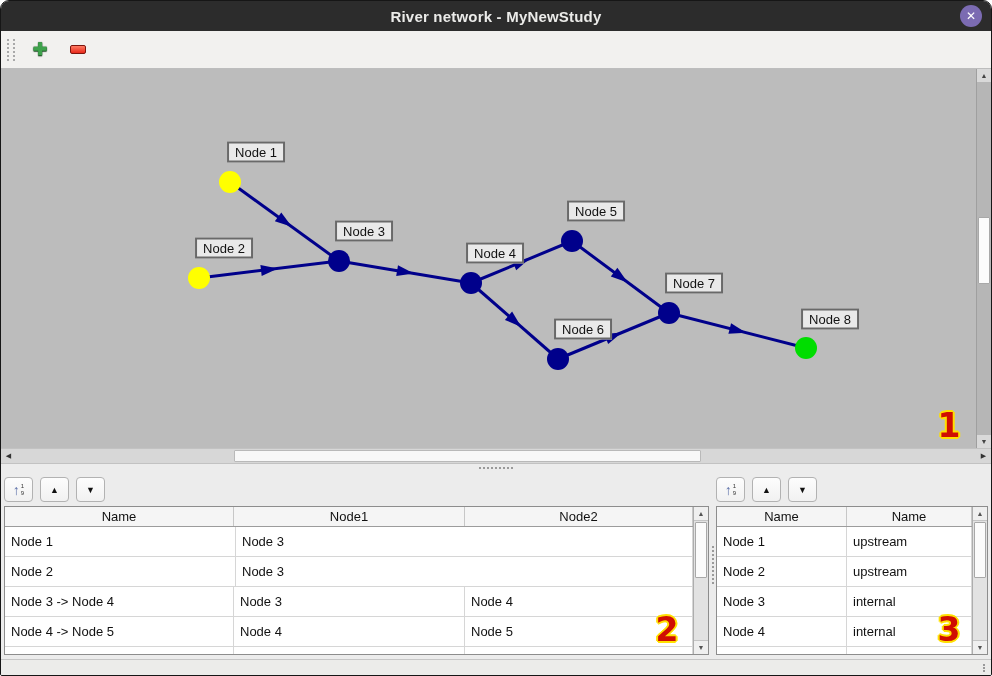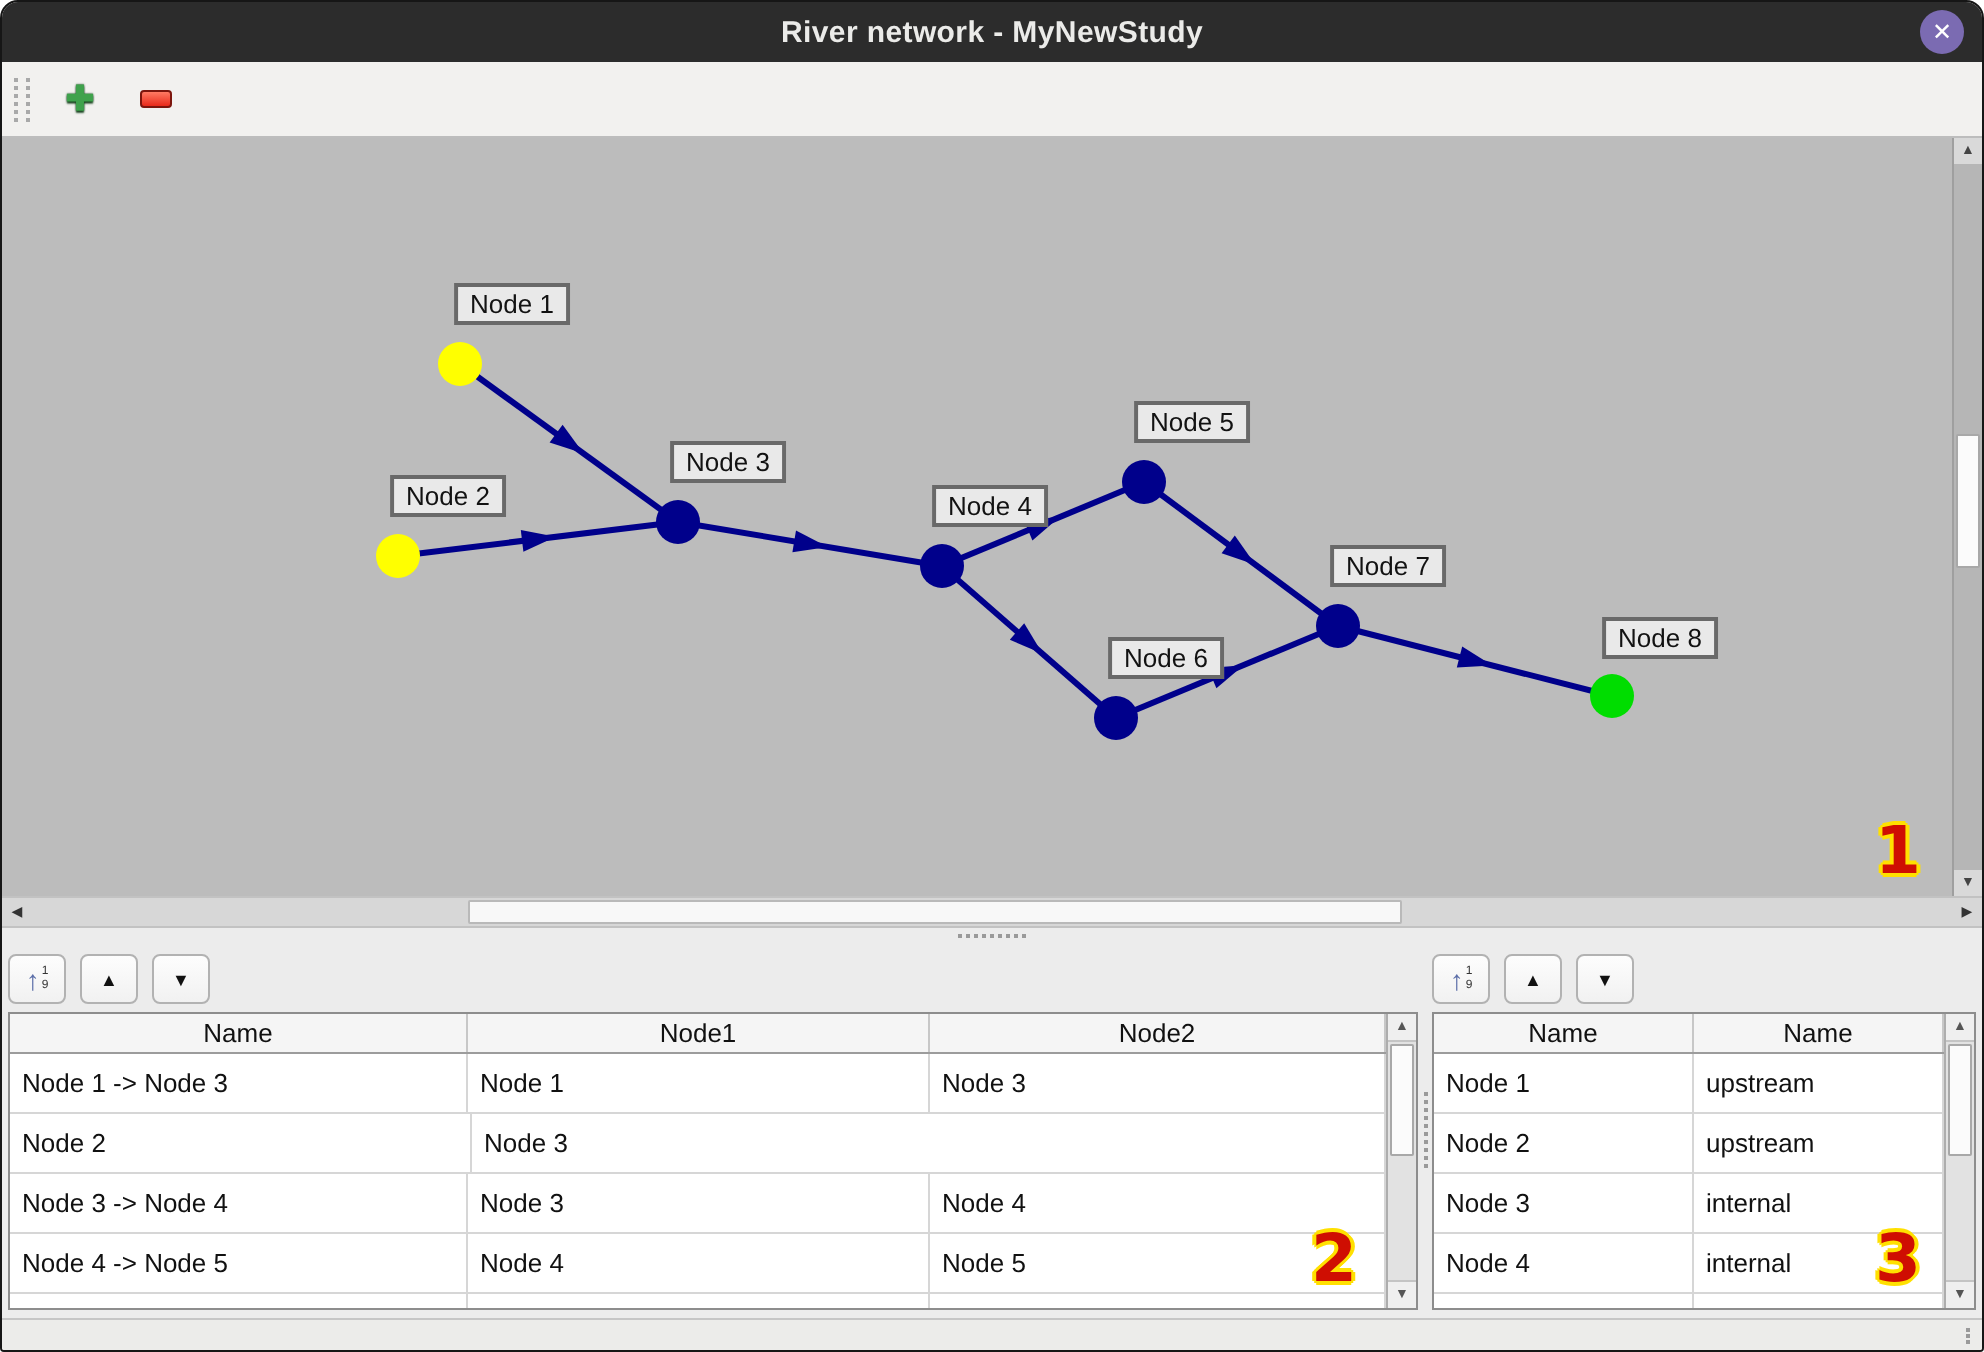--- a/index.html
+++ b/index.html
@@ -191,21 +191,20 @@
         </button>
       </div>
       <div class="table-wrap">
         <div class="tbl">
             <div class="thead">
               <div class="th" style="flex: 0 0 229px;">Name</div>
               <div class="th" style="flex: 0 0 231px;">Node1</div>
               <div class="th" style="flex: 1 1 0%;">Node2</div>
             </div>
             <div class="trow">
-              <div class="td" style="flex: 0 0 229px;">Node 1 -&gt; Node 3</div>
               <div class="td" style="flex: 0 0 231px;">Node 1</div>
               <div class="td" style="flex: 1 1 0%;">Node 3</div>
             </div>
             <div class="trow">
               <div class="td" style="flex: 0 0 231px;">Node 2</div>
               <div class="td" style="flex: 1 1 0%;">Node 3</div>
             </div>
             <div class="trow">
               <div class="td" style="flex: 0 0 229px;">Node 3 -&gt; Node 4</div>
               <div class="td" style="flex: 0 0 231px;">Node 3</div>

